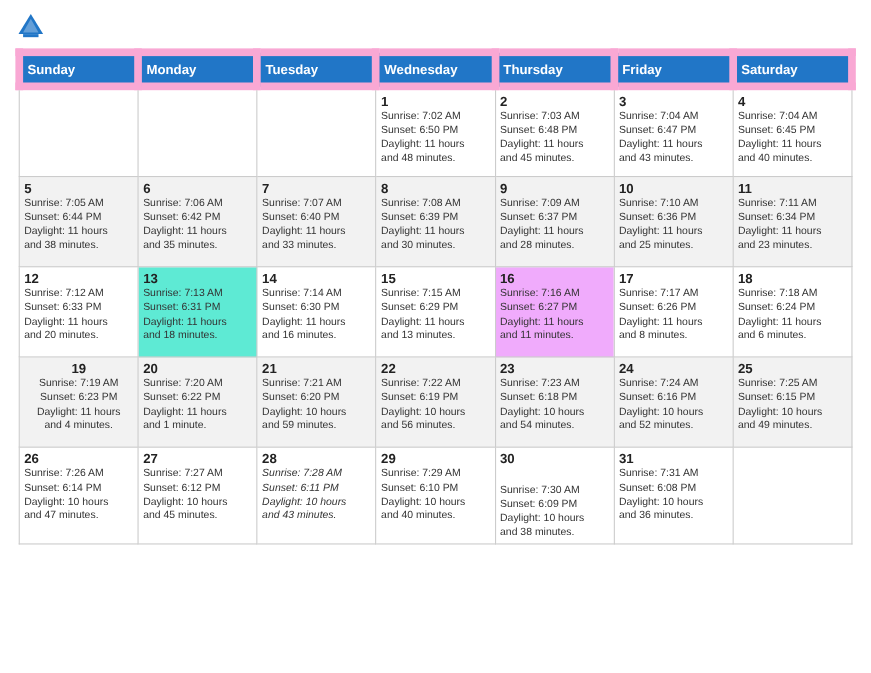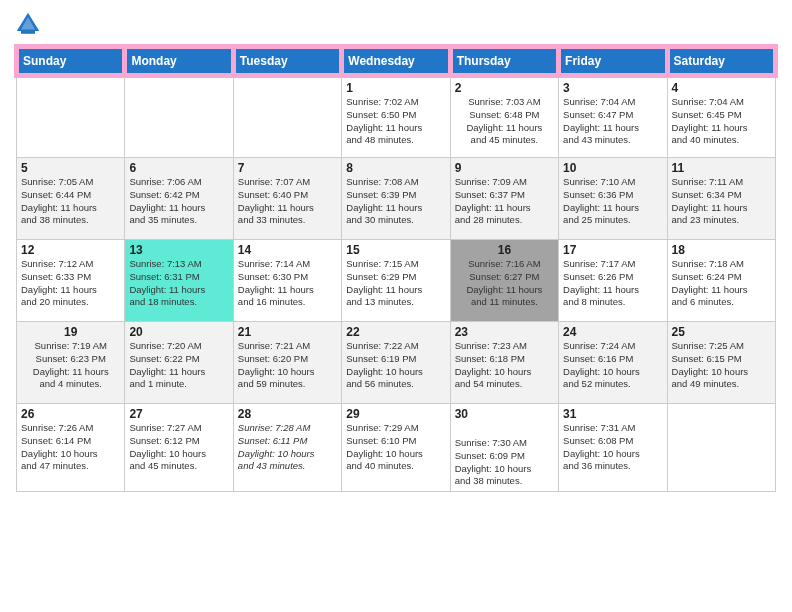--- a/index.html
+++ b/index.html
@@ -65,21 +65,21 @@
       border-collapse: collapse;
       border: 1px solid #ccc;
     }
     .calendar th {
       background: #2176c7;
       color: #fff;
       font-size: 12px;
       font-weight: bold;
       padding: 5px 4px;
       text-align: left;
-      border: 5px solid #f9a8d4;
+      border: 7px solid #f9a8d4;
     }
     .calendar td {
       border: 1px solid #ccc;
       vertical-align: top;
       padding: 3px 4px;
       width: calc(100% / 7);
       height: 82px;
       background: #fff;
     }
     .calendar tr:nth-child(even) td {
@@ -145,21 +145,21 @@
           <td class="empty"></td>
           <td style="background: rgb(255, 255, 255);">
             <span class="day-num">1</span>
             <div class="day-info" style="white-space: pre-line;">Sunrise: 7:02 AM
 Sunset: 6:50 PM
 Daylight: 11 hours
 and 48 minutes.</div>
           </td>
           <td style="background: rgb(255, 255, 255);">
             <span class="day-num">2</span>
-            <div class="day-info" style="white-space: pre-line; text-align: center;">Sunrise: 7:03 AM
+            <div class="day-info" style="white-space: pre-line;">Sunrise: 7:03 AM
 Sunset: 6:48 PM
 Daylight: 11 hours
 and 45 minutes.</div>
           </td>
           <td style="background: rgb(255, 255, 255);">
             <span class="day-num">3</span>
             <div class="day-info" style="white-space: pre-line;">Sunrise: 7:04 AM
 Sunset: 6:47 PM
 Daylight: 11 hours
 and 43 minutes.</div>
@@ -245,21 +245,21 @@
 Daylight: 11 hours
 and 16 minutes.</div>
           </td>
           <td style="background: rgb(255, 255, 255);">
             <span class="day-num">15</span>
             <div class="day-info" style="white-space: pre-line;">Sunrise: 7:15 AM
 Sunset: 6:29 PM
 Daylight: 11 hours
 and 13 minutes.</div>
           </td>
-          <td style="background: #a3a3a3; text-align: center;">
+          <td style="background: #f0abfc;">
             <span class="day-num">16</span>
             <div class="day-info" style="white-space: pre-line;">Sunrise: 7:16 AM
 Sunset: 6:27 PM
 Daylight: 11 hours
 and 11 minutes.</div>
           </td>
           <td style="background: rgb(255, 255, 255);">
             <span class="day-num">17</span>
             <div class="day-info" style="white-space: pre-line;">Sunrise: 7:17 AM
 Sunset: 6:26 PM

